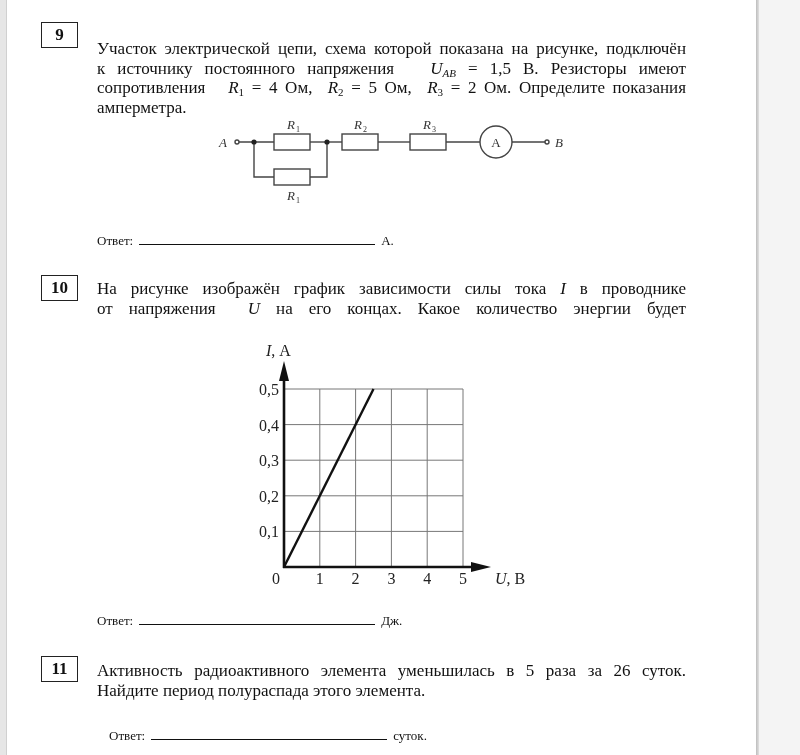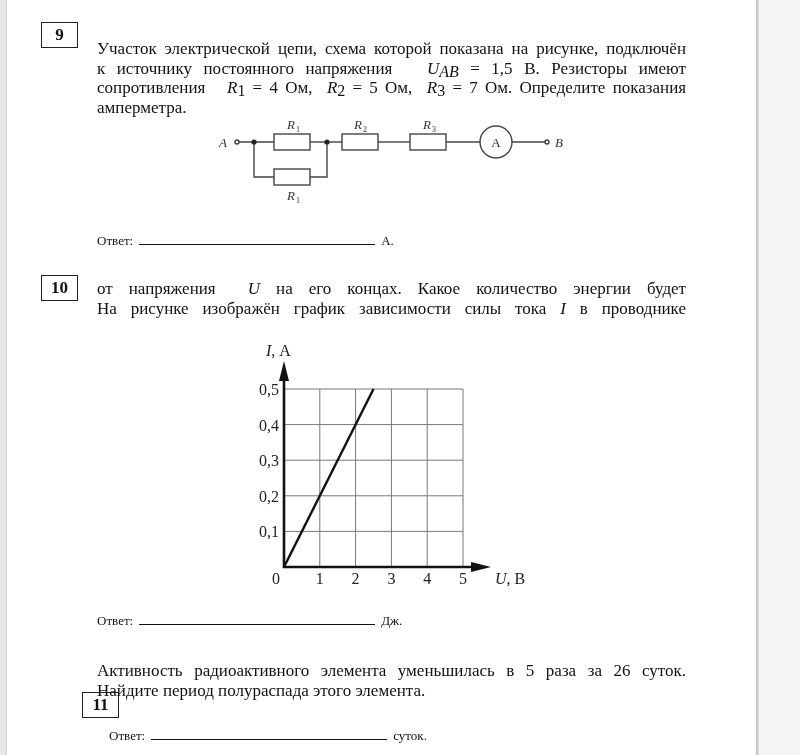--- a/index.html
+++ b/index.html
@@ -37,35 +37,35 @@
   .qtext .ln.last { text-align-last: left; }
   .answer {
     position: absolute; left: 97px; font-size: 13px; line-height: 20px;
     white-space: nowrap;
   }
   .answer .blank {
     display: inline-block; width: 236px; border-bottom: 1px solid #111;
     height: 15px; margin: 0 6px 0 6px; vertical-align: baseline;
   }
   i.var { font-style: italic; }
-  sub { font-size: 16px; vertical-align: -3px; line-height: 0; }
+  sub { font-size: 11px; vertical-align: -3px; line-height: 0; }
   svg text { font-family: "Liberation Serif", "DejaVu Serif", serif; }
 </style>
 </head>
 <body>
 
 <div class="left-strip"></div>
 <div class="page"></div>
 <div class="page-shadow"></div>
 
 <div class="qnum" style="top:22px;">9</div>
 <div class="qtext" style="top:39px;">
   <span class="ln">Участок электрической цепи, схема которой показана на рисунке, подключён</span>
   <span class="ln"><span>к источнику постоянного напряжения </span>&nbsp;&nbsp;<i class="var">U</i><sub><i>AB</i></sub><span> = 1,5 В. Резисторы имеют</span></span>
-  <span class="ln"><span>сопротивления </span>&nbsp;&nbsp;<i class="var">R</i><sub>1</sub><span> = 4 Ом, </span>&nbsp;<i class="var">R</i><sub>2</sub><span> = 5 Ом, </span>&nbsp;<i class="var">R</i><sub>3</sub><span> = 7 Ом. Определите показания</span></span>
+  <span class="ln"><span>сопротивления </span>&nbsp;&nbsp;<i class="var">R</i><sub>1</sub><span> = 4 Ом, </span>&nbsp;<i class="var">R</i><sub>2</sub><span> = 5 Ом, </span>&nbsp;<i class="var">R</i><sub>3</sub><span> = 2 Ом. Определите показания</span></span>
   <span class="ln last">амперметра.</span>
 </div>
 
 <svg width="800" height="215" style="position:absolute;left:0;top:0;" viewBox="0 0 800 215">
   <g stroke="#444" stroke-width="1.4" fill="none">
 
     <line x1="239" y1="142" x2="274" y2="142"></line>
     <line x1="310" y1="142" x2="342" y2="142"></line>
     <line x1="378" y1="142" x2="410" y2="142"></line>
     <line x1="446" y1="142" x2="480" y2="142"></line>
@@ -98,22 +98,22 @@
     <text x="363" y="132" font-size="8">2</text>
     <text x="423" y="129" font-style="italic">R</text>
     <text x="432" y="132" font-size="8">3</text>
   </g>
 </svg>
 
 <div class="answer" style="top:229px;"><span>Ответ:</span><span class="blank"></span><span>А.</span></div>
 
 <div class="qnum" style="top:275px;">10</div>
 <div class="qtext" style="top:279px;">
+  <span class="ln"><span>На рисунке изображён график зависимости силы тока </span><i class="var">I</i><span> в проводнике</span></span>
   <span class="ln"><span>от напряжения </span>&nbsp;<i class="var">U</i><span> на его концах. Какое количество энергии будет</span></span>
-  <span class="ln"><span>На рисунке изображён график зависимости силы тока </span><i class="var">I</i><span> в проводнике</span></span>
 </div>
 
 <svg id="chart" width="800" height="600" style="position:absolute;left:0;top:0;" viewBox="0 0 800 600">
   <g id="grid">
       <line x1="319.8" y1="567" x2="319.8" y2="389" stroke="#777" stroke-width="1"></line>
       <line x1="355.6" y1="567" x2="355.6" y2="389" stroke="#777" stroke-width="1"></line>
       <line x1="391.4" y1="567" x2="391.4" y2="389" stroke="#777" stroke-width="1"></line>
       <line x1="427.2" y1="567" x2="427.2" y2="389" stroke="#777" stroke-width="1"></line>
       <line x1="463" y1="567" x2="463" y2="389" stroke="#777" stroke-width="1"></line>
       <line x1="284" y1="531.4" x2="463" y2="531.4" stroke="#777" stroke-width="1"></line>
@@ -143,19 +143,19 @@
       <text x="279" y="466.2" text-anchor="end">0,3</text>
       <text x="279" y="430.6" text-anchor="end">0,4</text>
       <text x="279" y="395" text-anchor="end">0,5</text>
     </g>
   <text id="ylab" x="266" y="356" font-size="16" fill="#222"><tspan font-style="italic">I</tspan><tspan>, А</tspan></text>
   <text id="xlab" x="495" y="584" font-size="16" fill="#222"><tspan font-style="italic">U</tspan><tspan>, В</tspan></text>
 </svg>
 
 <div class="answer" style="top:609px;"><span>Ответ:</span><span class="blank"></span><span>Дж.</span></div>
 
-<div class="qnum" style="top:692px;margin-left:41px;">11</div>
+<div class="qnum" style="top:656px;">11</div>
 <div class="qtext" style="top:661px;">
   <span class="ln">Активность радиоактивного элемента уменьшилась в 5 раза за 26 суток.</span>
   <span class="ln last">Найдите период полураспада этого элемента.</span>
 </div>
 
 <div class="answer" style="top:724px;margin-left:12px;"><span>Ответ:</span><span class="blank"></span><span>суток.</span></div>
 
 </body></html>

